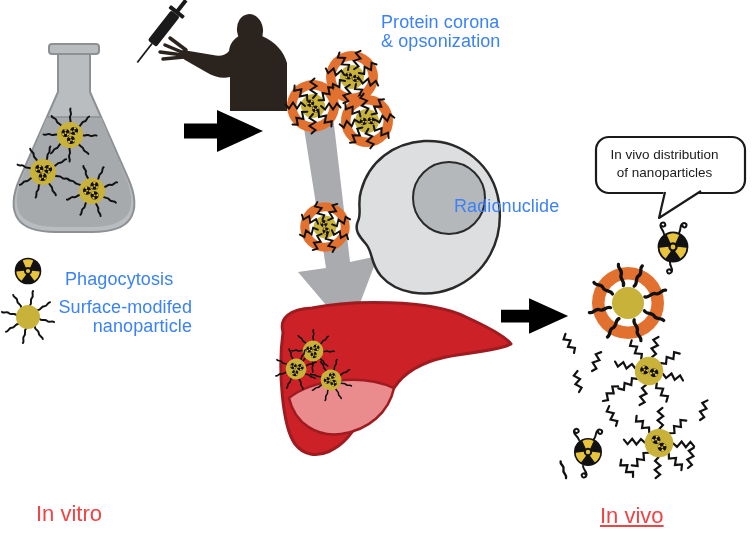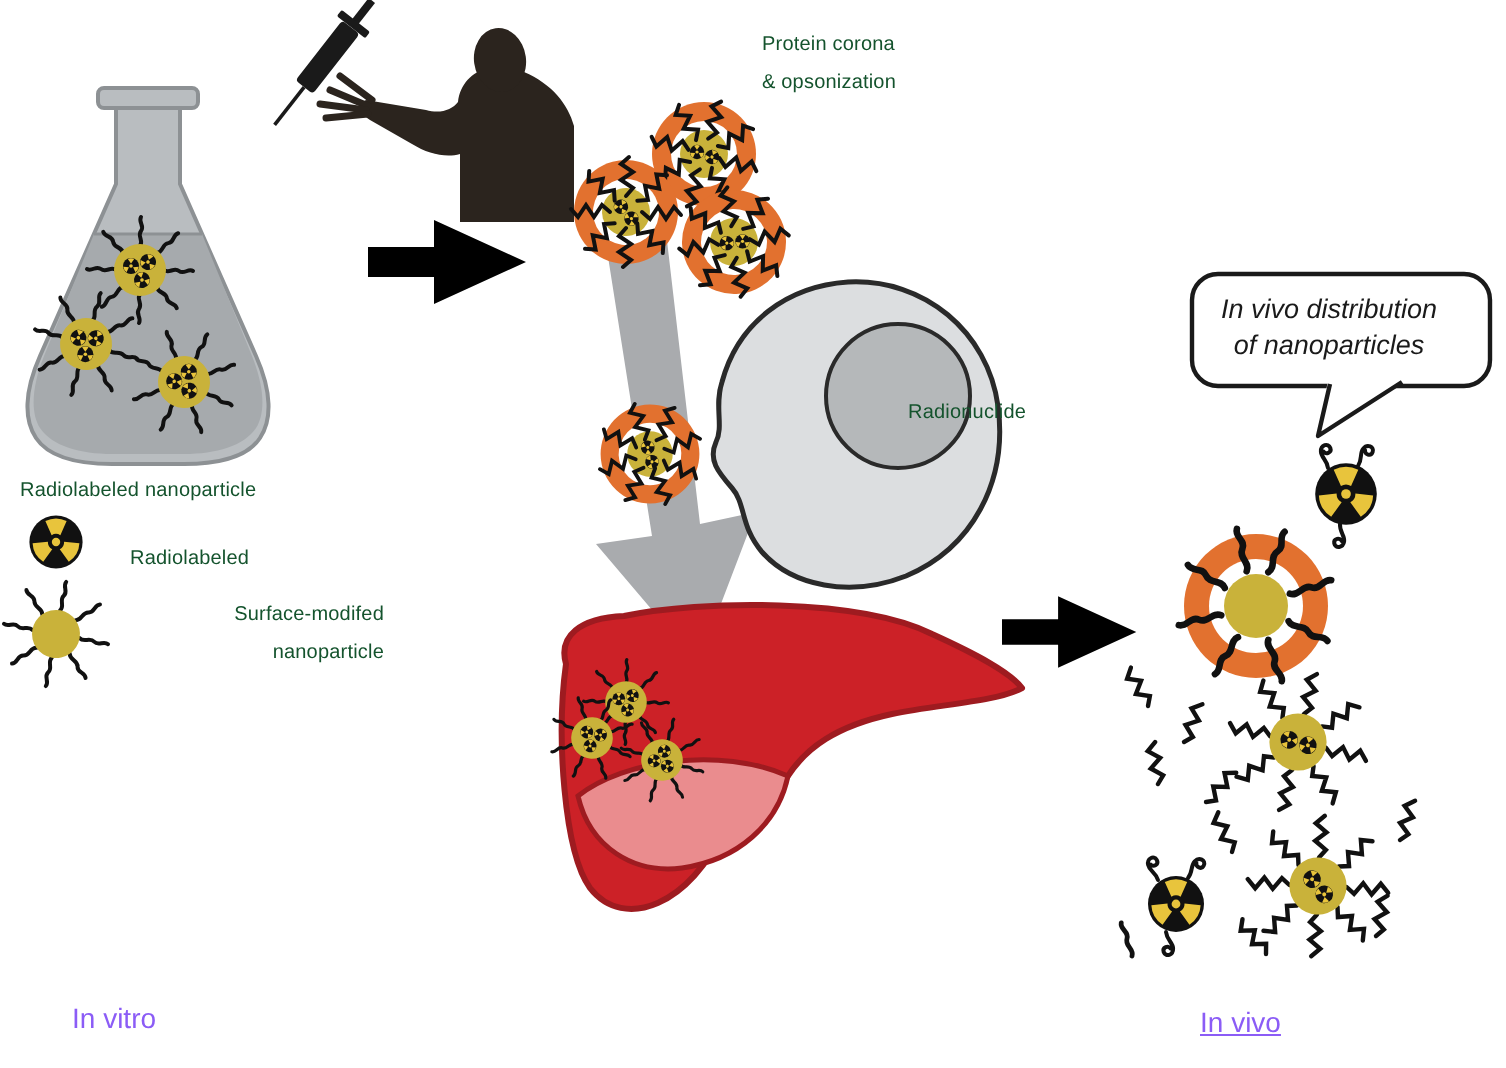--- a/index.html
+++ b/index.html
@@ -2,28 +2,28 @@
 <html><head>
 <meta charset="utf-8">
 <style>
   html,body{margin:0;padding:0;background:#fff;}
   #canvas{
     position:relative;width:753px;height:534px;background:#ffffff;
     font-family:"Liberation Sans",sans-serif;color:#1a1a1a;overflow:hidden;
   }
   #art{position:absolute;left:0;top:0;}
   .label{
-    position:absolute;white-space:pre-line;font-size:10px;line-height:19px;
-    color:#14532d;letter-spacing:0.1px;
+    position:absolute;white-space:pre-line;font-size:18px;line-height:19px;
+    color:#3b82f6;letter-spacing:0.1px;
   }
   .label.center{text-align:right;}
-  .caption{position:absolute;font-size:14px;color:#8b5cf6;}
+  .caption{position:absolute;font-size:22px;color:#ef4444;}
   .bubble-text{
     position:absolute;left:599px;top:146px;width:131px;text-align:center;
-    font-size:13.5px;line-height:18px;white-space:pre-line;font-style:italic;
+    font-size:13.5px;line-height:18px;white-space:pre-line;
   }
 </style>
 </head>
 <body>
 
 <div id="canvas">
 
 <svg id="art" width="753" height="534" viewBox="0 0 753 534">
   <defs>
 
@@ -237,23 +237,22 @@
     </g>
   </g>
 
   <g>
     <rect x="596" y="137" width="149" height="56" rx="13" fill="#ffffff" stroke="#1a1a1a" stroke-width="2.2"></rect>
     <polygon points="664,190 702,190 659,218" fill="#ffffff"></polygon>
     <path d="M665,192 L659,218 L701,191" fill="none" stroke="#1a1a1a" stroke-width="2.2" stroke-linejoin="round"></path>
   </g>
 </svg>
 
-<div class="label" style="left:10px;top:236px;">Radiolabeled nanoparticle</div>
-
-<div class="label" style="left:65px;top:270px;">Radiolabeled</div>
+
+<div class="label" style="left:65px;top:270px;">Phagocytosis</div>
 
 <div class="label center" style="left:52px;top:298px;width:140px;">Surface-modifed
 nanoparticle</div>
 
 <div class="label" style="left:381px;top:13px;">Protein corona
 &amp; opsonization</div>
 
 <div class="label" style="left:454px;top:197px;">Radionuclide</div>
 
 

